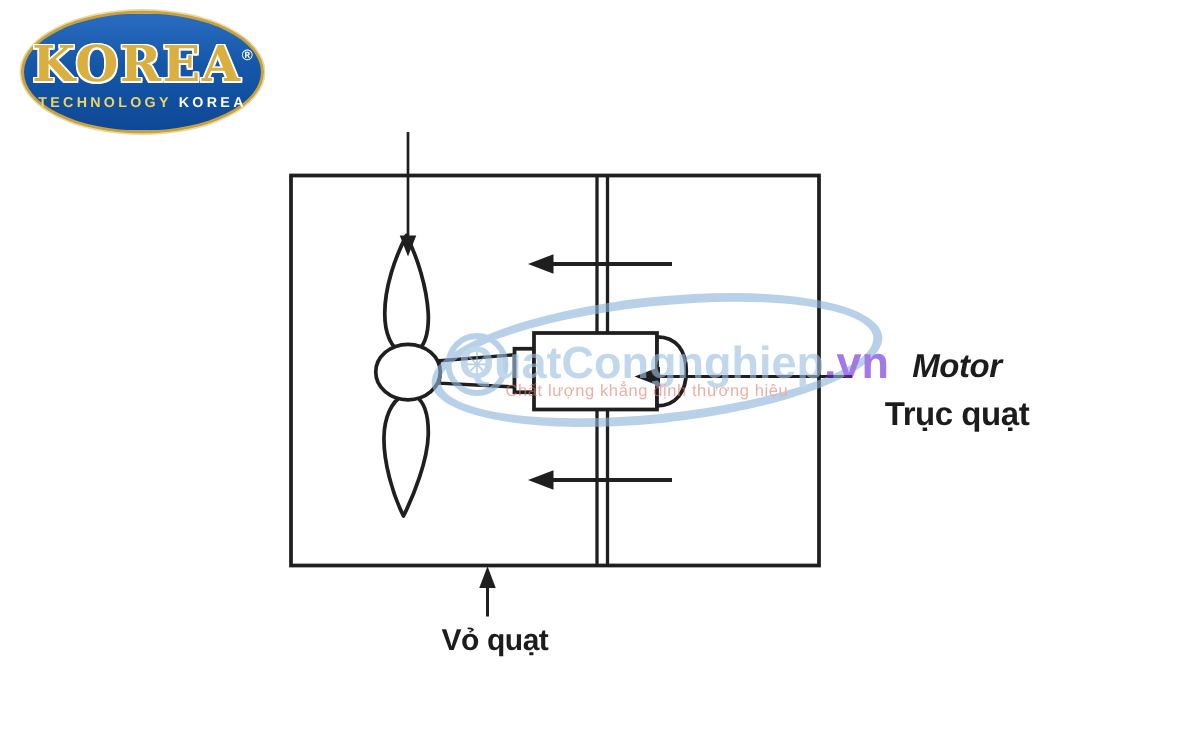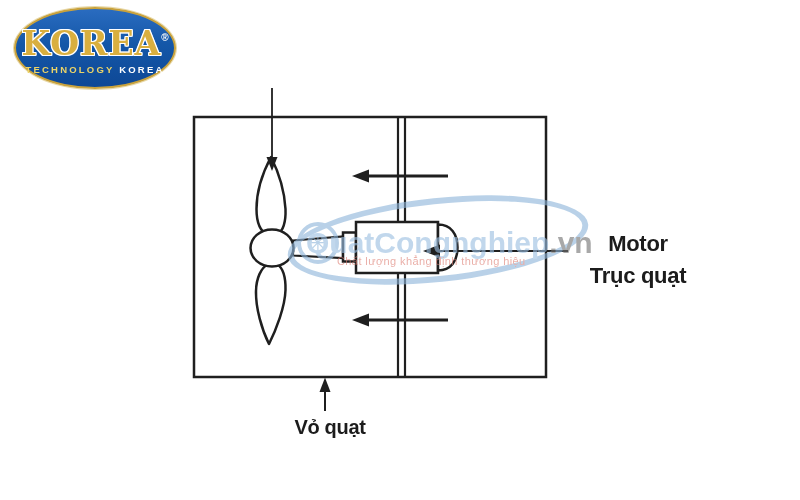--- a/index.html
+++ b/index.html
@@ -20,37 +20,37 @@
           text-shadow:none; font-family:"Liberation Sans",sans-serif; }
   .logo-tag { margin-top:3px; font-size:9.5px; font-weight:bold; letter-spacing:2.2px; }
   .logo-tag .t1 { color:#ecd467; }
   .logo-tag .t2 { color:#ffffff; }
 
   
   .lbl { position:absolute; font-weight:bold; color:#1c1c1c; text-align:center;
          letter-spacing:-0.3px; white-space:nowrap; }
   .lbl-canh-quat { left:197px; top:49px;  width:150px; font-size:23px; }
   .lbl-luong-khi { left:408px; top:134px; width:130px; font-size:24px; }
-  .lbl-motor     { left:590px; top:231px; width:96px;  font-size:22px; }
+  .lbl-motor     { left:590px; top:231px; width:96px;  font-size:22px;font-style:italic; }
   .lbl-truc-quat { left:580px; top:263px; width:116px; font-size:22px; }
   .lbl-vo-quat   { left:272px; top:416px; width:116px; font-size:20px; }
 
   svg.diagram { position:absolute; left:0; top:0; z-index:2; }
 
   
   .wm { position:absolute; left:0; top:0; width:800px; height:500px;
         z-index:3; opacity:0.62; pointer-events:none; }
   .wm-swoosh { position:absolute; left:287px; top:198px; width:302px; height:84px;
         border:6px solid #8fb6da; border-radius:50%; transform:rotate(-6deg); }
   .wm-icon { position:absolute; left:297px; top:222px; width:42px; height:42px;
         border:4px solid #8fb6da; border-radius:50%; color:#8fb6da;
         font-size:23px; line-height:34px; text-align:center; }
   .wm-text { position:absolute; left:306px; top:226px; font-size:30px; font-weight:bold;
         color:#9cc0e2; letter-spacing:0px; white-space:nowrap; }
-  .wm-text .tld { color:#737373;text-align:right; }
+  .wm-text .tld { color:#6d28d9;text-align:right; }
   .wm-slogan { position:absolute; left:337px; top:255px; font-size:11px;
         color:#dd7d72; letter-spacing:0.4px; white-space:nowrap;text-align:center; }
 </style>
 </head>
 <body>
 
 <div id="stage">
 
   <div class="logo">
     <div class="logo-brand"><span>KOREA</span><sup class="logo-reg">®</sup></div>

